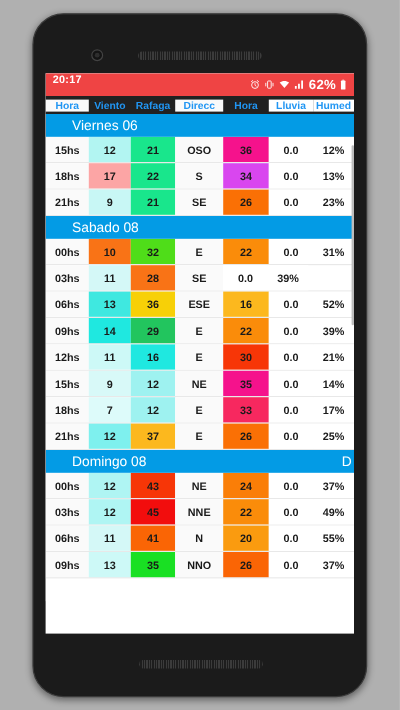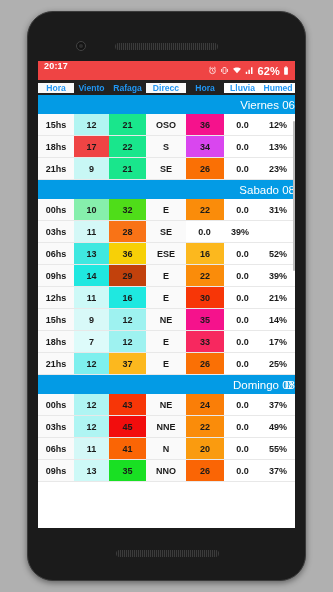--- a/index.html
+++ b/index.html
@@ -167,21 +167,20 @@
   .day-header {
     height: 19px;
     background: #039be5;
     color: #ffffff;
     font-size: 11.5px;
     display: flex;
     align-items: center;
     padding-left: 22px;
     box-sizing: border-box;
     position: relative;
-    justify-content: flex-end;
   }
   .day-header .day-right {
     position: absolute;
     right: 2px;
     font-size: 11.5px;
     color: #ffffff;
   }
 
   .row {
     height: 22px;
@@ -279,42 +278,42 @@
               <div class="cell c-hora">15hs</div>
               <div class="cell c-viento" style="background: rgb(178, 245, 242);">12</div>
               <div class="cell c-rafaga" style="background: rgb(25, 230, 140);">21</div>
               <div class="cell c-direcc">OSO</div>
               <div class="cell c-temp" style="background: rgb(245, 18, 140);">36</div>
               <div class="cell c-lluvia">0.0</div>
               <div class="cell c-humed">12%</div>
             </div>
             <div class="row">
               <div class="cell c-hora">18hs</div>
-              <div class="cell c-viento" style="background: #ef4444;">17</div>
+              <div class="cell c-viento" style="background: #fca5a5;">17</div>
               <div class="cell c-rafaga" style="background: rgb(25, 230, 140);">22</div>
               <div class="cell c-direcc">S</div>
               <div class="cell c-temp" style="background: #d946ef; text-align: right;">34</div>
               <div class="cell c-lluvia">0.0</div>
               <div class="cell c-humed">13%</div>
             </div>
             <div class="row">
               <div class="cell c-hora">21hs</div>
               <div class="cell c-viento" style="background: rgb(200, 247, 245);">9</div>
               <div class="cell c-rafaga" style="background: rgb(25, 230, 140);">21</div>
               <div class="cell c-direcc">SE</div>
               <div class="cell c-temp" style="background: rgb(250, 112, 5);">26</div>
               <div class="cell c-lluvia">0.0</div>
               <div class="cell c-humed">23%</div>
             </div>
             <div class="day-header">
               <span>Sabado 08</span>
             </div>
             <div class="row">
               <div class="cell c-hora">00hs</div>
-              <div class="cell c-viento" style="background: #86efac;">10</div>
+              <div class="cell c-viento" style="background: #f97316;">10</div>
               <div class="cell c-rafaga" style="background: rgb(79, 221, 25);">32</div>
               <div class="cell c-direcc">E</div>
               <div class="cell c-temp" style="background: rgb(250, 140, 10);">22</div>
               <div class="cell c-lluvia">0.0</div>
               <div class="cell c-humed">31%</div>
             </div>
             <div class="row">
               <div class="cell c-hora">03hs</div>
               <div class="cell c-viento" style="background: rgb(212, 248, 247);">11</div>
               <div class="cell c-rafaga" style="background: #f97316;">28</div>
@@ -327,21 +326,21 @@
               <div class="cell c-viento" style="background: rgb(63, 232, 224);">13</div>
               <div class="cell c-rafaga" style="background: rgb(247, 208, 7);">36</div>
               <div class="cell c-direcc">ESE</div>
               <div class="cell c-temp" style="background: rgb(252, 184, 30);">16</div>
               <div class="cell c-lluvia">0.0</div>
               <div class="cell c-humed">52%</div>
             </div>
             <div class="row">
               <div class="cell c-hora">09hs</div>
               <div class="cell c-viento" style="background: rgb(31, 232, 224);">14</div>
-              <div class="cell c-rafaga" style="background: #c2410c;">29</div>
+              <div class="cell c-rafaga" style="background: #22c55e;">29</div>
               <div class="cell c-direcc">E</div>
               <div class="cell c-temp" style="background: rgb(250, 140, 10);">22</div>
               <div class="cell c-lluvia">0.0</div>
               <div class="cell c-humed">39%</div>
             </div>
             <div class="row">
               <div class="cell c-hora">12hs</div>
               <div class="cell c-viento" style="background: rgb(205, 249, 247);">11</div>
               <div class="cell c-rafaga" style="background: rgb(31, 232, 224);">16</div>
               <div class="cell c-direcc">E</div>

